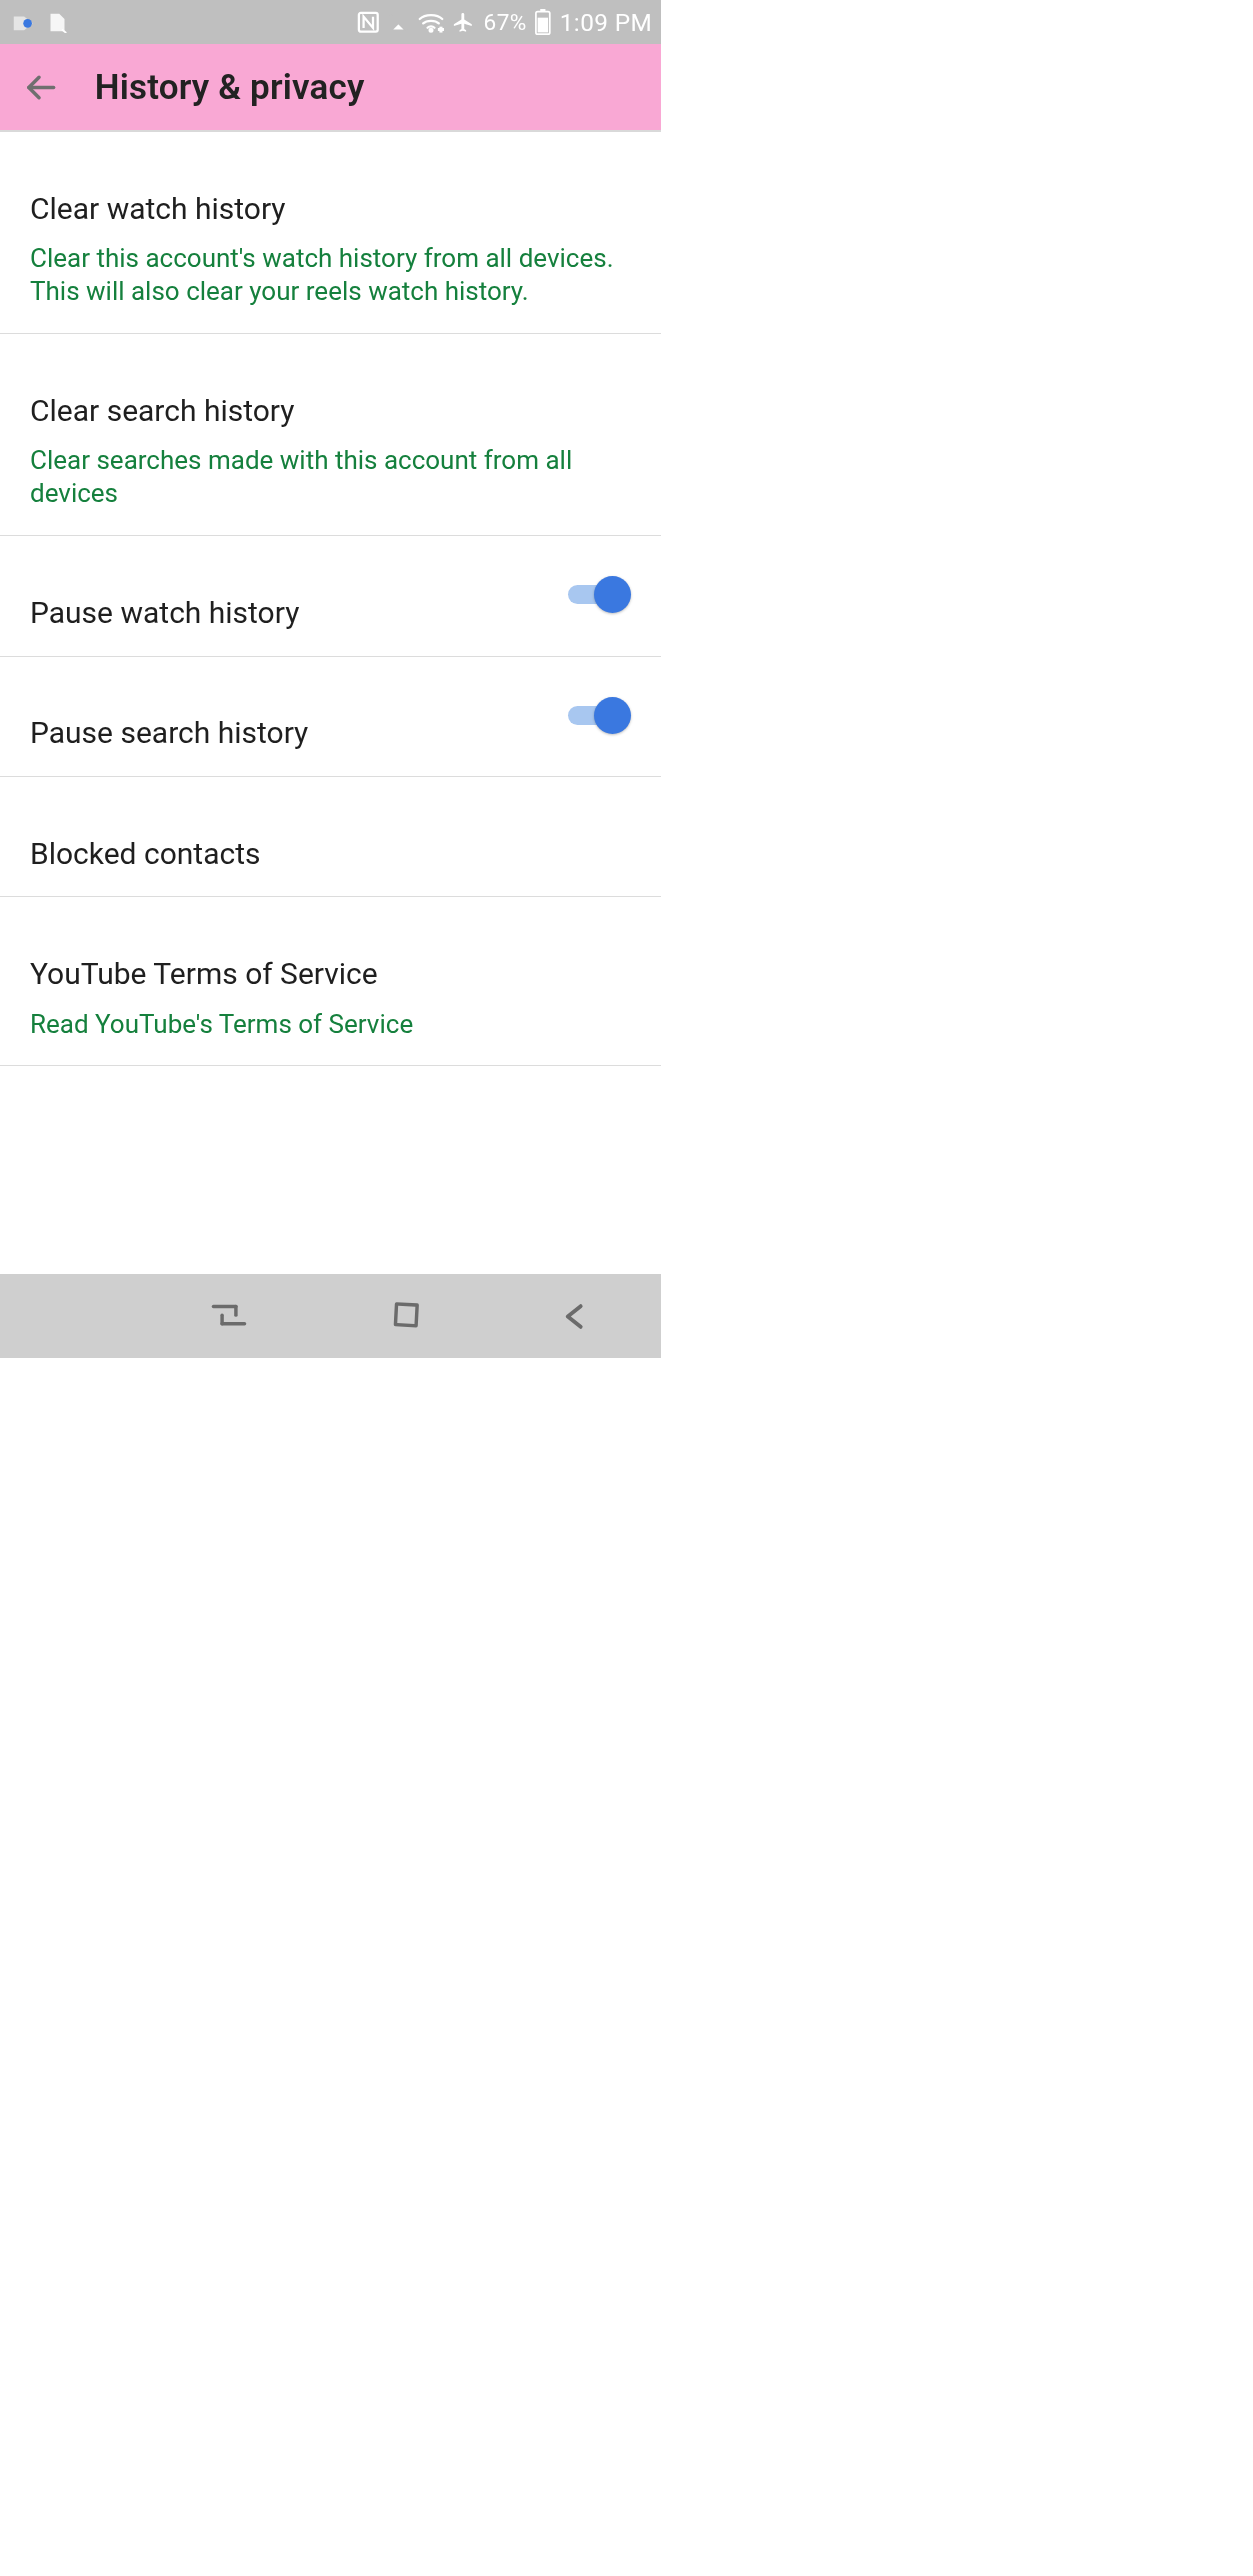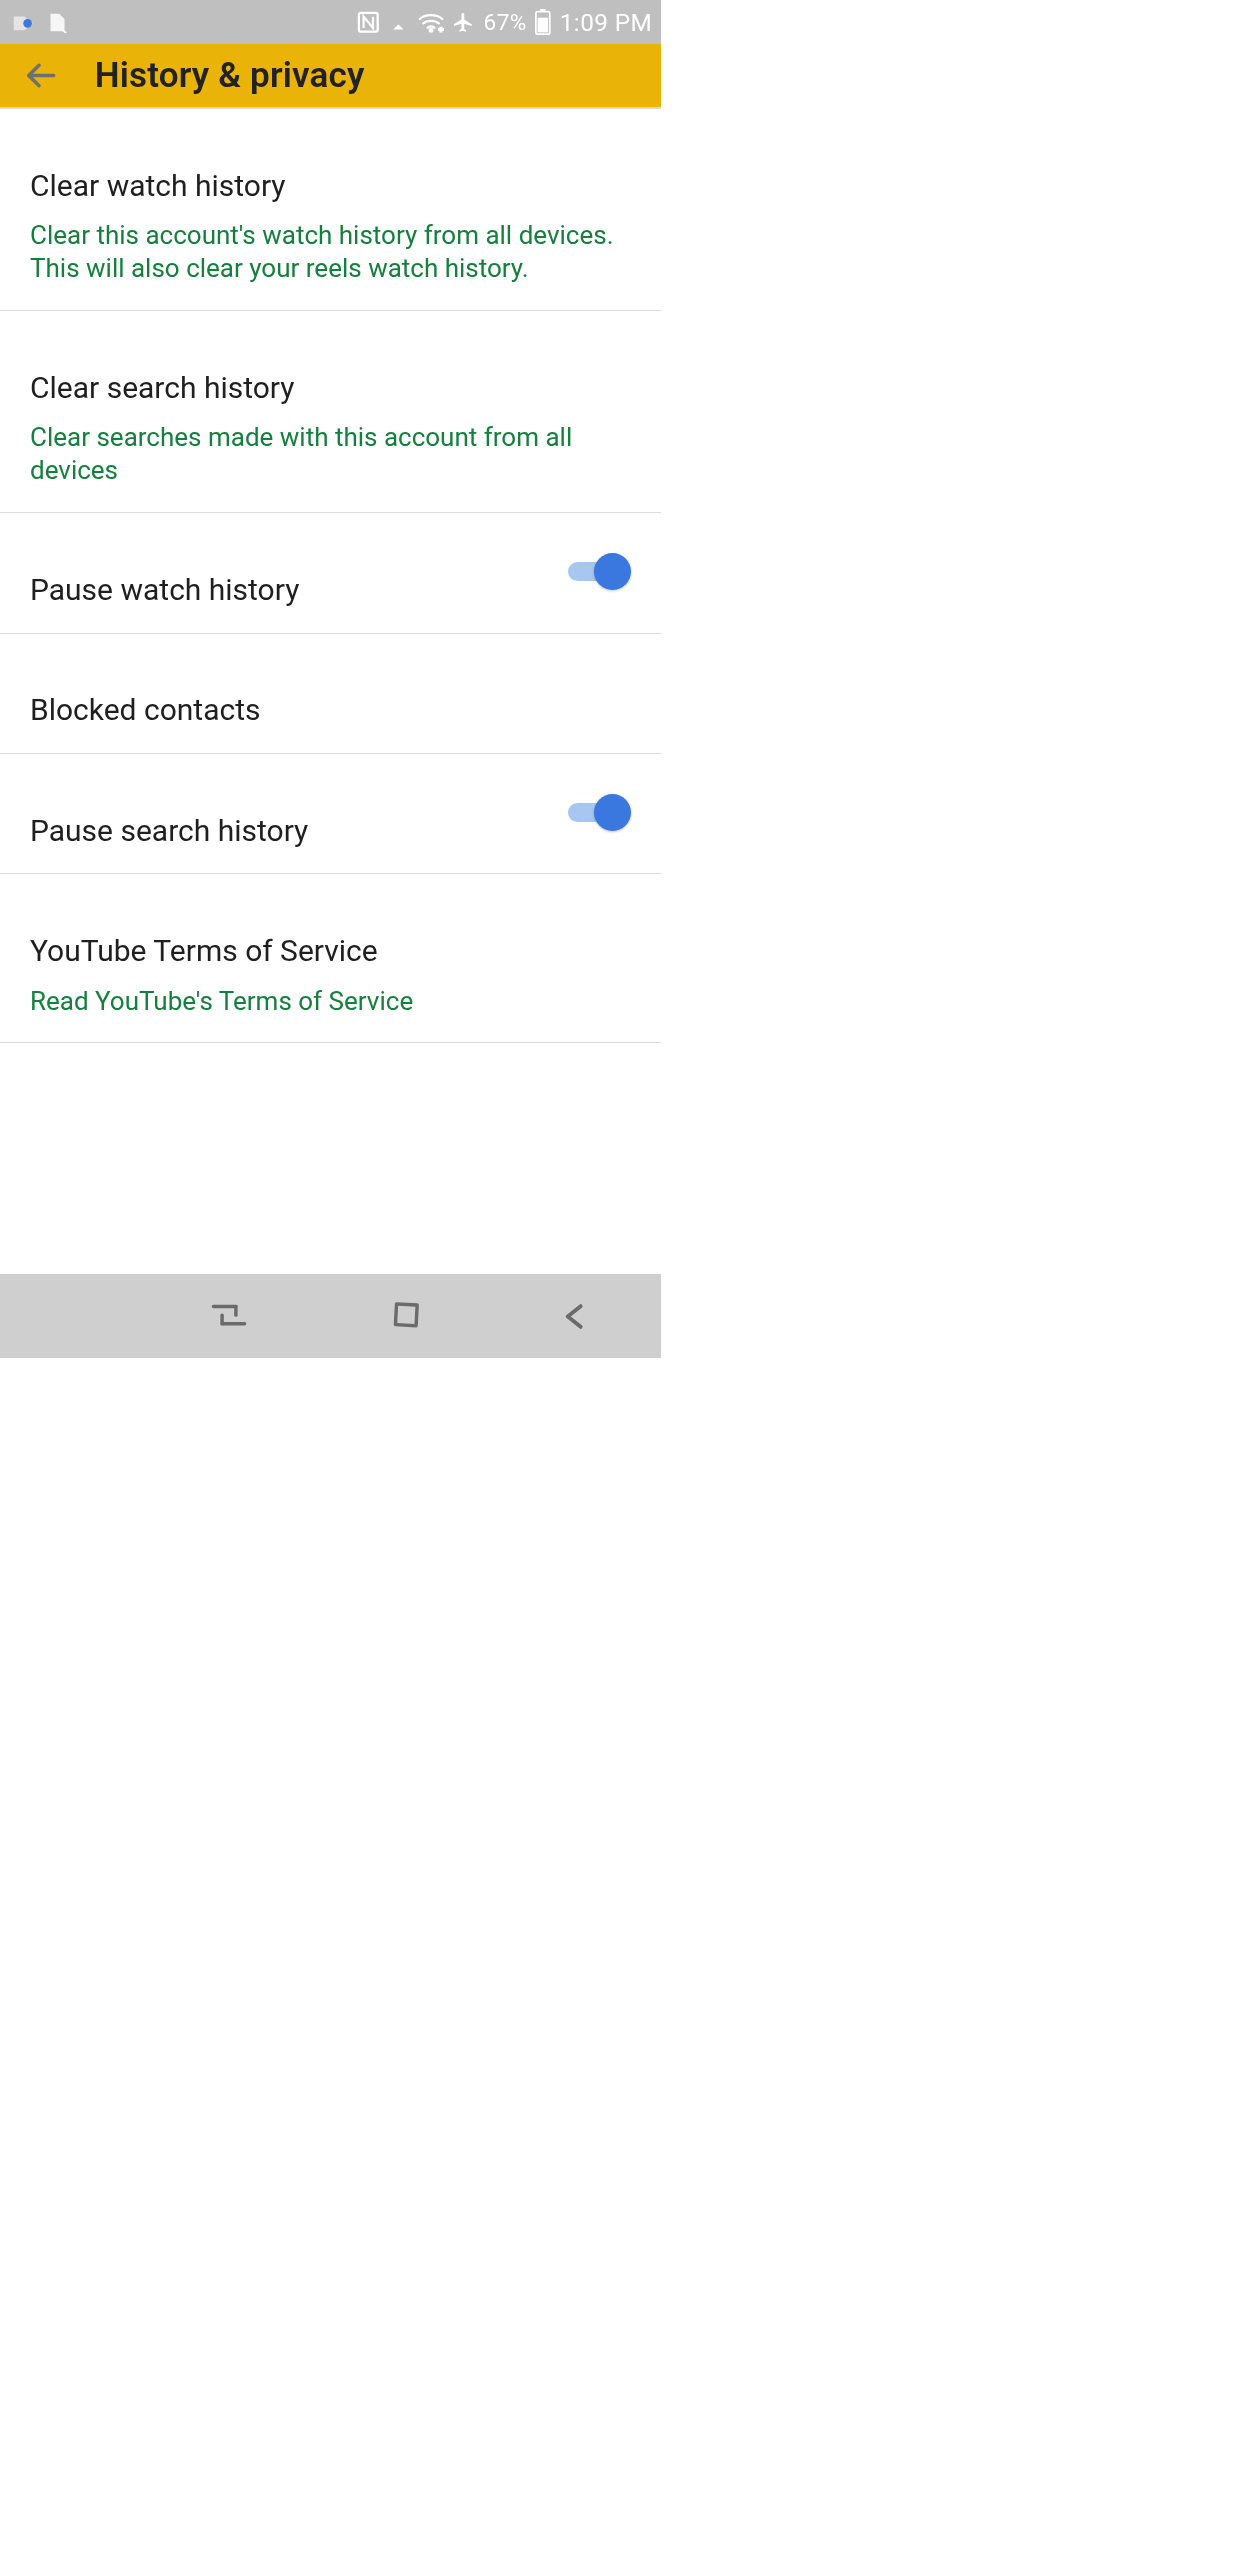--- a/index.html
+++ b/index.html
@@ -17,26 +17,26 @@
     color: #ffffff;
   }
   .status-left { display: flex; align-items: center; gap: 8.7px; }
   .status-right { display: flex; align-items: center; gap: 8.7px; }
   .status-right .pct { font-size: 22.6px; letter-spacing: 0.4px; text-align: right; }
   .status-right .time { font-size: 24.4px; letter-spacing: 0.4px; }
   .ic { display:inline-flex; }
 
   
   .app-bar {
-    height: 65px;
+    height: 88px;
     display: flex;
     align-items: center;
     padding: 0 15.7px;
     border-bottom: 2.6px solid #d9d9d9;
-    background: #eab308;
+    background: #f9a8d4;
   }
   .app-bar .back {
     width: 49px; height: 49px;
     display: flex; align-items: center; justify-content: center;
     color: #6f6f6f;
     margin-right: 30px;
   }
   .app-bar .title {
     font-size: 35px;
     font-weight: 600;
@@ -192,31 +192,31 @@
         <div class="primary">Pause watch history</div>
       </div>
       <div class="switch">
         <div class="track"></div>
         <div class="thumb"></div>
       </div>
     </div>
 
     <div class="item">
       <div class="text">
-        <div class="primary">Blocked contacts</div>
-      </div>
-    </div>
-
-    <div class="item">
-      <div class="text">
         <div class="primary">Pause search history</div>
       </div>
       <div class="switch">
         <div class="track"></div>
         <div class="thumb"></div>
+      </div>
+    </div>
+
+    <div class="item">
+      <div class="text">
+        <div class="primary">Blocked contacts</div>
       </div>
     </div>
 
     <div class="item">
       <div class="text">
         <div class="primary">YouTube Terms of Service</div>
         <div class="secondary">Read YouTube's Terms of Service</div>
       </div>
     </div>
 

